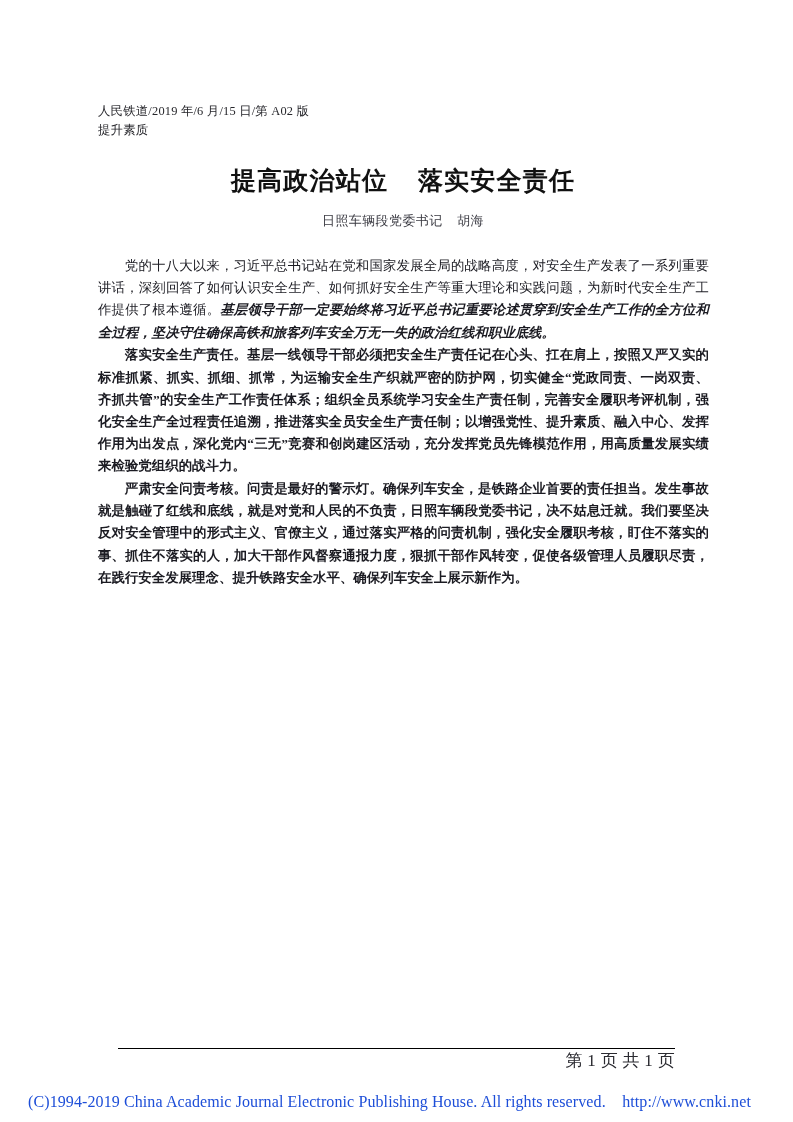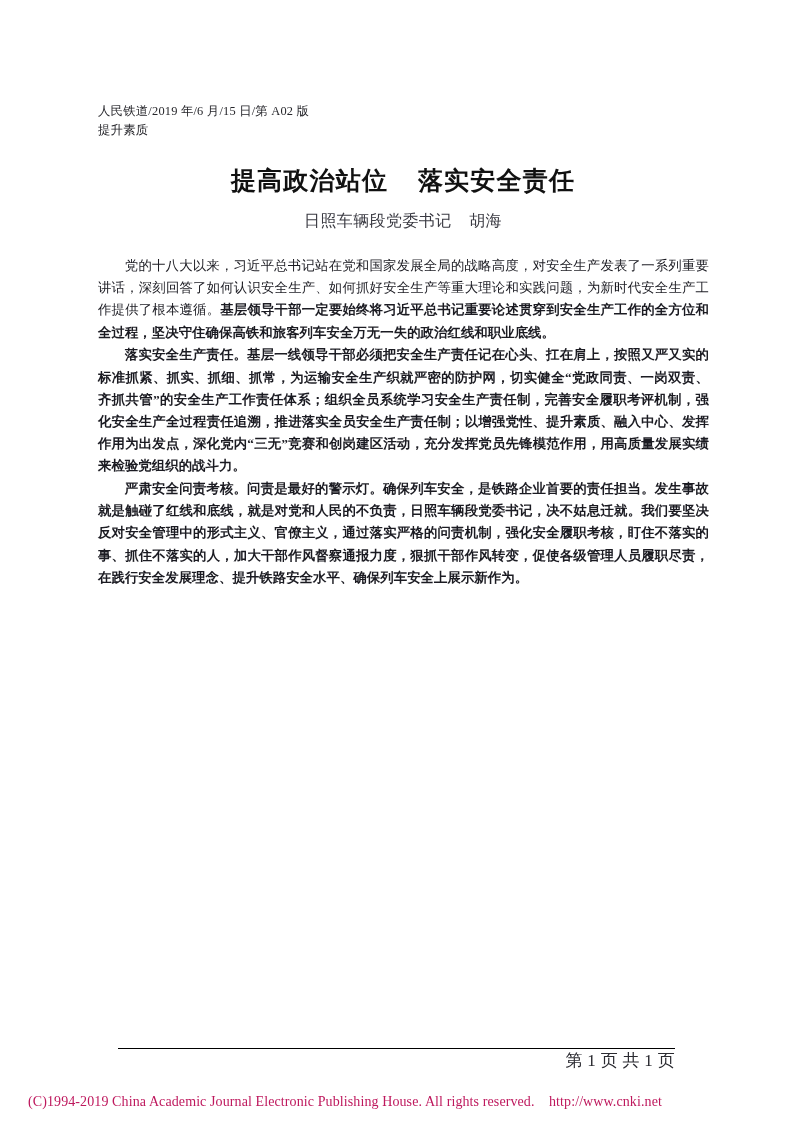--- a/index.html
+++ b/index.html
@@ -50,21 +50,21 @@
   .doc-title {
     font-size: 25px;
     font-weight: bold;
     line-height: 34px;
     color: #111111;
     letter-spacing: 1.2px;
     white-space: pre;
   }
   .byline {
     margin-top: 13px;
-    font-size: 16px;
+    font-size: 13px;
     line-height: 20px;
     color: #3a3a42;
     letter-spacing: 0.4px;
     white-space: pre;
   }
 
   
   .body-text {
     position: absolute;
     left: 98px;
@@ -76,20 +76,21 @@
     line-height: 22.2px;
     text-align: justify;
     text-justify: inter-ideograph;
     text-indent: 2em;
     margin: 0 0 0.5px 0;
     color: #1b1b22;
     letter-spacing: 0.05px;
   }
   .para .b {
     font-weight: bold;
+    font-style: italic;
   }
   .para.all-bold {
     font-weight: bold;
   }
 
   
   .footer-rule {
     position: absolute;
     left: 118px;
     top: 1036px;
@@ -108,23 +109,23 @@
     color: #2a2a30;
     letter-spacing: 0.3px;
     white-space: nowrap;
   }
 
   .copyright {
     position: absolute;
     left: 28px;
     top: 1081px;
     width: 740px;
-    font-size: 14px;
+    font-size: 16px;
     line-height: 18px;
-    color: #be185d;
+    color: #1d4ed8;
     white-space: pre;
     letter-spacing: 0.1px;
   }
 </style>
 </head>
 <body>
 
 <div class="page">
 
   <div class="masthead">

